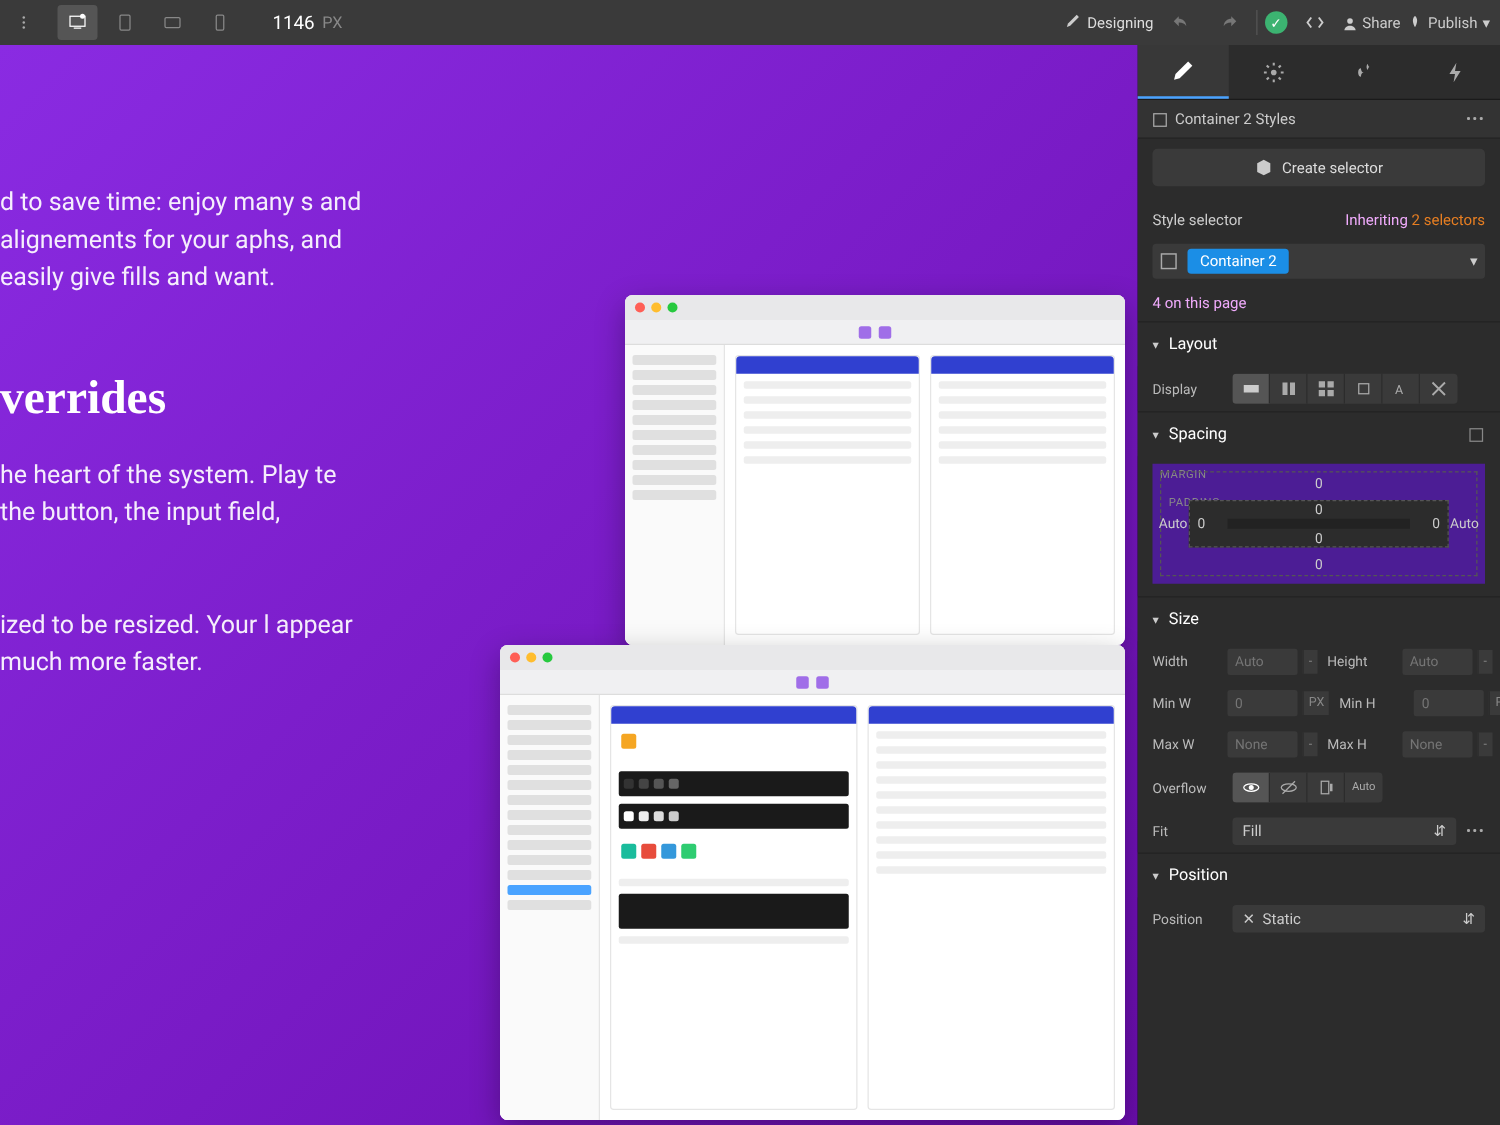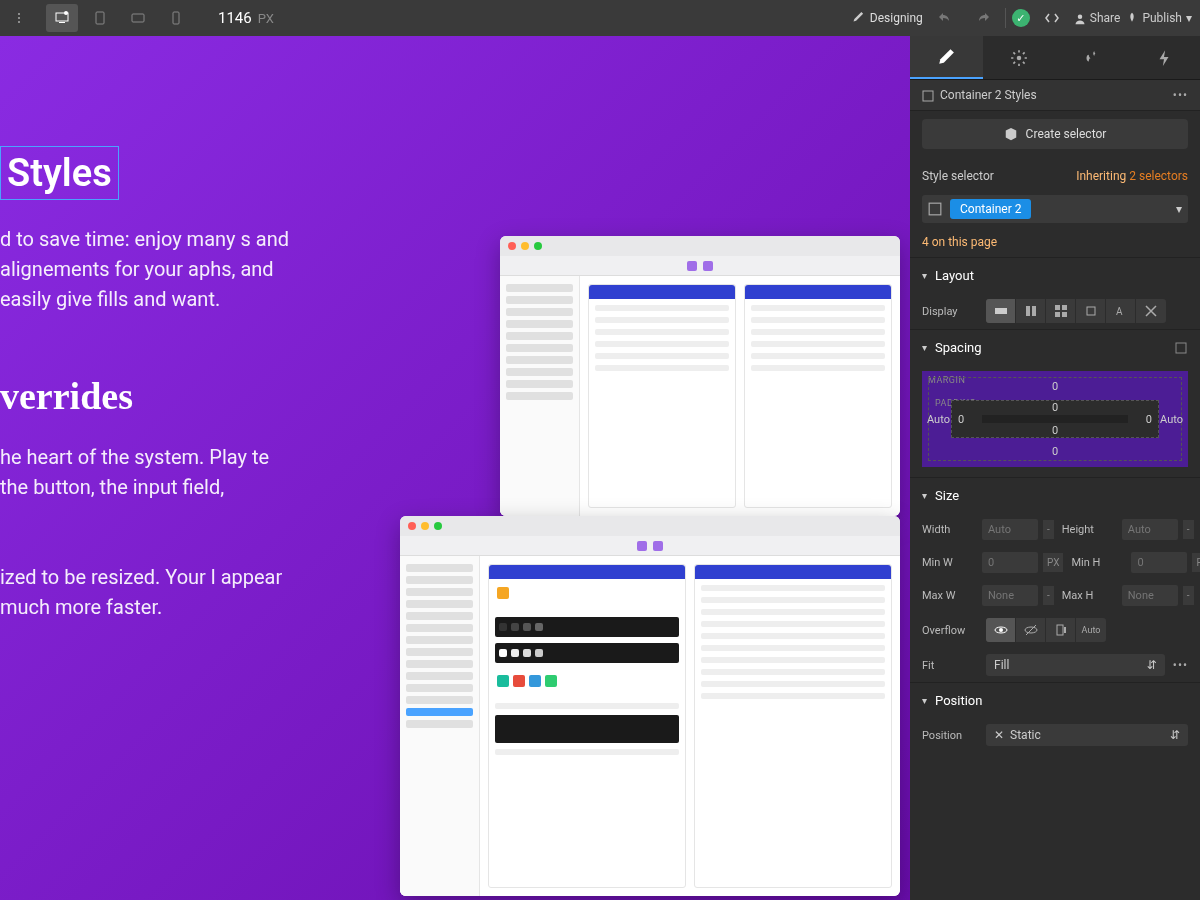--- a/index.html
+++ b/index.html
@@ -46,21 +46,21 @@
 .panel-tab.active { background: #383838; border-bottom: 2px solid #4aa3ff; }
 .panel-tab svg { width: 18px; height: 18px; fill: #aaa; }
 .panel-tab.active svg { fill: #fff; }
 
 .panel-row { display: flex; align-items: center; padding: 8px 12px; gap: 8px; }
 .panel-header-row { background: #333; border-bottom: 1px solid #222; justify-content: space-between; }
 .create-btn { margin: 8px 12px; padding: 8px; background: #3a3a3a; border-radius: 4px; text-align: center; display: flex; align-items: center; justify-content: center; gap: 8px; color: #ddd; cursor: pointer; }
 .selector-chip { background: #1b8ee6; color: #fff; padding: 3px 10px; border-radius: 3px; font-size: 12px; }
 .selector-row { background: #3a3a3a; margin: 4px 12px; padding: 4px 6px; border-radius: 3px; display: flex; align-items: center; gap: 8px; }
 .inherit { color: #e67e22; }
-.muted { color: #fdba74; }
+.muted { color: #f0abfc; }
 
 .section-hdr { display: flex; align-items: center; padding: 10px 12px; gap: 8px; background: #2c2c2c; border-top: 1px solid #222; }
 .section-hdr .caret { font-size: 10px; }
 .section-hdr .lbl { color: #fff; font-size: 13px; }
 
 .prop-row { display: flex; align-items: center; padding: 6px 12px; gap: 8px; }
 .prop-label { width: 56px; color: #bbb; font-size: 11px; }
 .btn-grp { display: flex; background: #3a3a3a; border-radius: 3px; overflow: hidden; }
 .btn-grp .b { width: 30px; height: 24px; display: flex; align-items: center; justify-content: center; border-right: 1px solid #2c2c2c; }
 .btn-grp .b:last-child { border-right: none; }
@@ -155,21 +155,20 @@
       </svg>
     <span>Publish</span>
     <span>▾</span>
   </span>
 </div>
 
 <div class="main">
 
   <div class="canvas">
     <div class="section" style="margin-top:90px;">
-      <h2><span class="sel-outline">Styles</span></h2>
       <p>d to save time: enjoy many s and alignements for your aphs, and easily give fills and want.</p>
     </div>
     <div class="section">
       <h2>verrides</h2>
       <p>he heart of the system. Play te the button, the input field,</p>
     </div>
     <div class="section">
       <p>ized to be resized. Your l appear much more faster.</p>
     </div>
 

